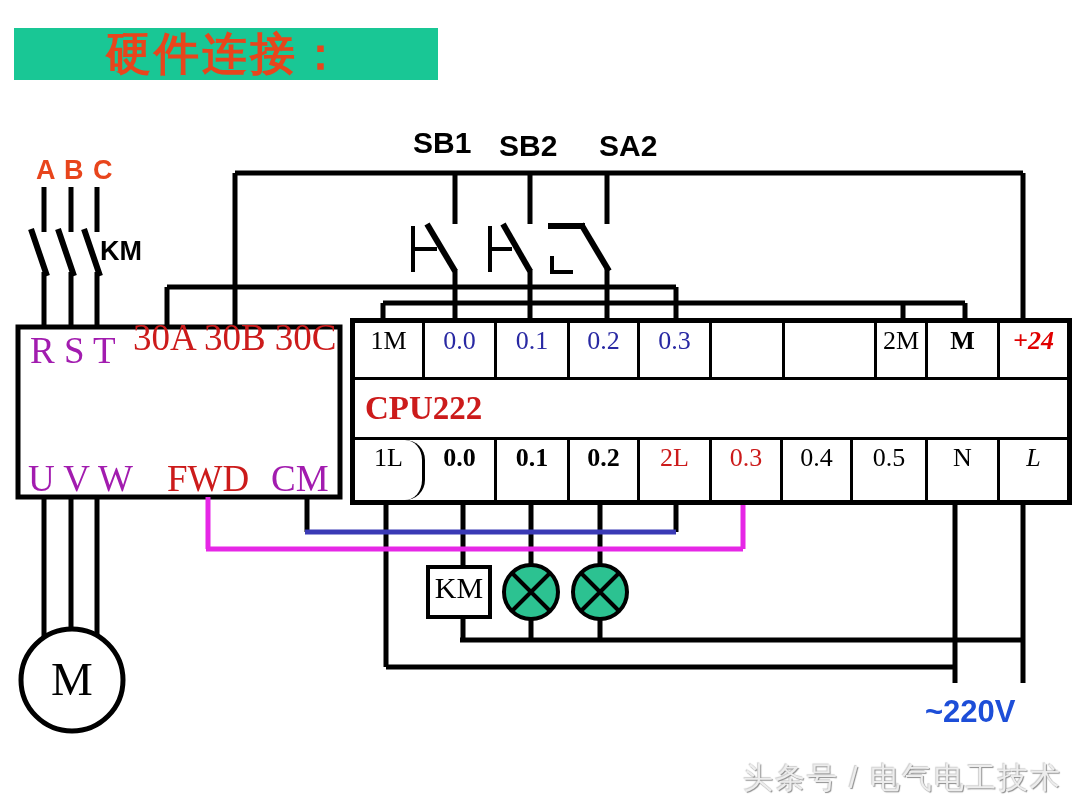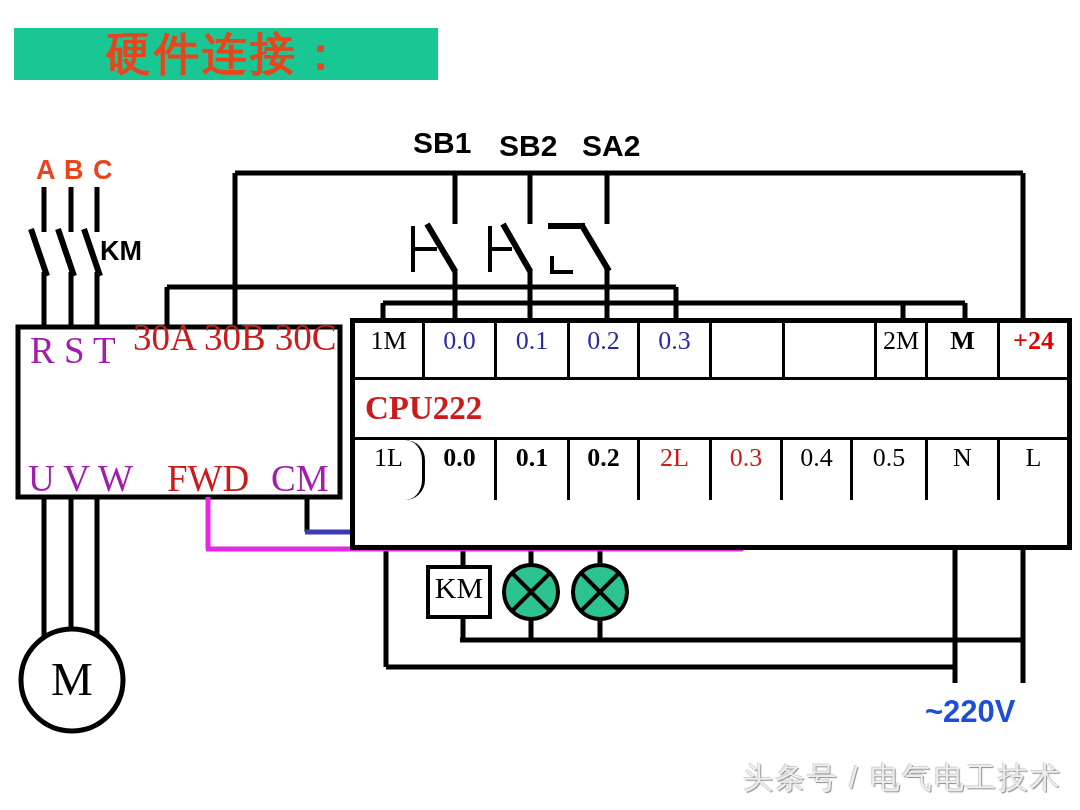--- a/index.html
+++ b/index.html
@@ -12,44 +12,44 @@
   
   #title-bar{left:14px;top:28px;width:424px;height:52px;display:flex;align-items:center;justify-content:center;}
   #title-text{font-size:45px;font-weight:bold;letter-spacing:3px;}
 
   
   .slabel{font-weight:bold;color:#000;white-space:nowrap;}
   #abc-label{left:36px;top:155px;font-size:27px;letter-spacing:1px;}
   #km-label{left:100px;top:236px;font-size:27px;}
   #sb1-label{left:413px;top:126px;font-size:30px;}
   #sb2-label{left:499px;top:129px;font-size:30px;}
-  #sa2-label{left:582px;top:129px;font-size:30px;}
+  #sa2-label{left:599px;top:129px;font-size:30px;}
   #v220-label{left:925px;top:694px;font-size:31px;}
 
   
   .boxtext{font-size:37px;white-space:nowrap;color:#a21caf;}
   #rst-label{left:30px;top:329px;}
   #box30-label{left:133px;top:316px;}
   #uvw-label{left:28px;top:457px;}
   #fwd-label{left:167px;top:457px;}
   #cm-label{left:271px;top:457px;}
 
   #motor-label{left:42px;top:652px;width:60px;text-align:center;font-size:47px;color:#000;}
   #kmcoil-label{left:428px;top:571px;width:62px;text-align:center;font-size:30px;color:#000;}
 
   
-  #plc{left:350px;top:318px;width:722px;height:232px;border:5px solid #000;background:#fff;box-sizing:border-box;}
+  #plc{left:350px;top:318px;width:722px;height:187px;border:5px solid #000;background:#fff;box-sizing:border-box;}
   .plc-row{display:flex;width:100%;}
   #plc-top-row{height:54px;border-bottom:3px solid #000;}
   #plc-bottom-row{height:60px;border-top:3px solid #000;}
   #plc-mid{height:57px;display:flex;align-items:center;justify-content:flex-start;}
   .plc-cell{box-sizing:border-box;border-right:3px solid #000;text-align:center;
             font-family:"Liberation Serif",serif;font-size:26px;padding-top:3px;line-height:1.15;
             overflow:hidden;flex-shrink:0;flex-grow:0;}
-  .plc-cell:last-child{border-right:none;}
+  .plc-cell:last-child{border-right:none;font-style:italic;}
   #cpu-label{font-family:"Liberation Serif",serif;font-size:33px;font-weight:bold;transform:translateX(10px);}
 
   
   #watermark{right:18px;top:758px;font-size:30px;letter-spacing:2px;color:#ededed;
              text-shadow:1px 1px 1px #8d8d8d,-1px -1px 1px #cfcfcf;white-space:nowrap;}
 </style>
 </head>
 <body>
 
 <div id="stage">

